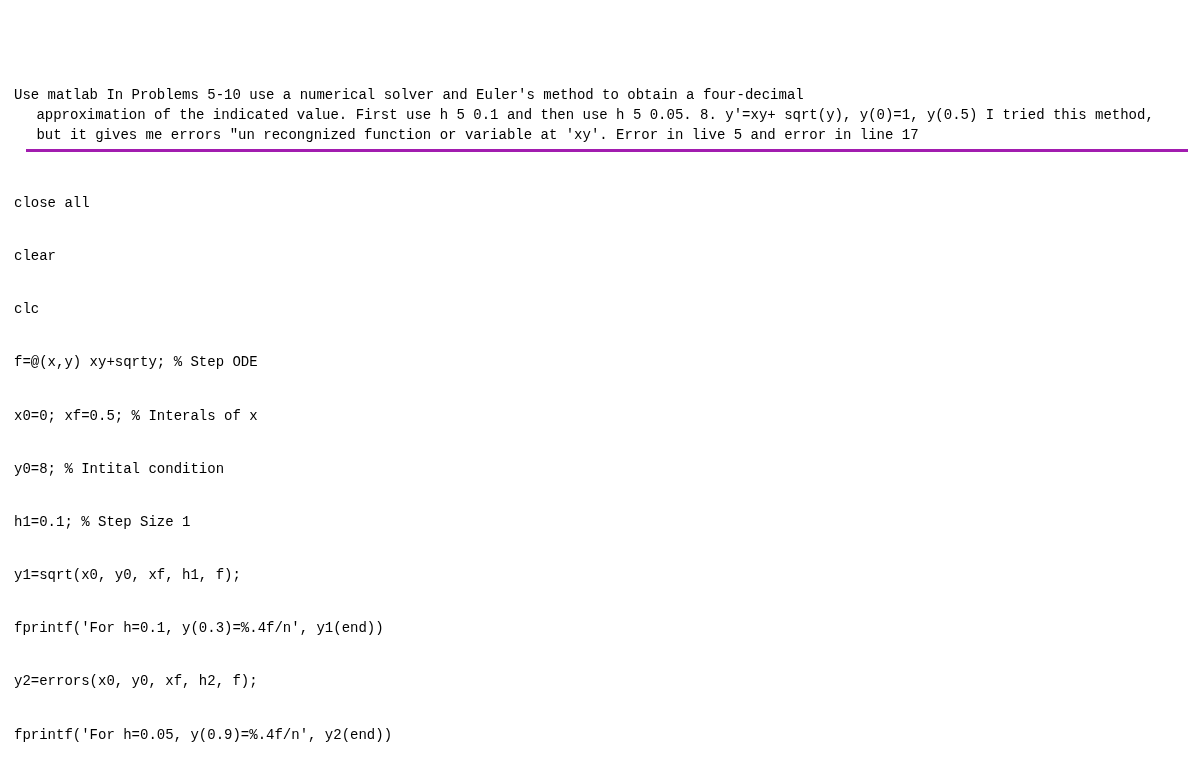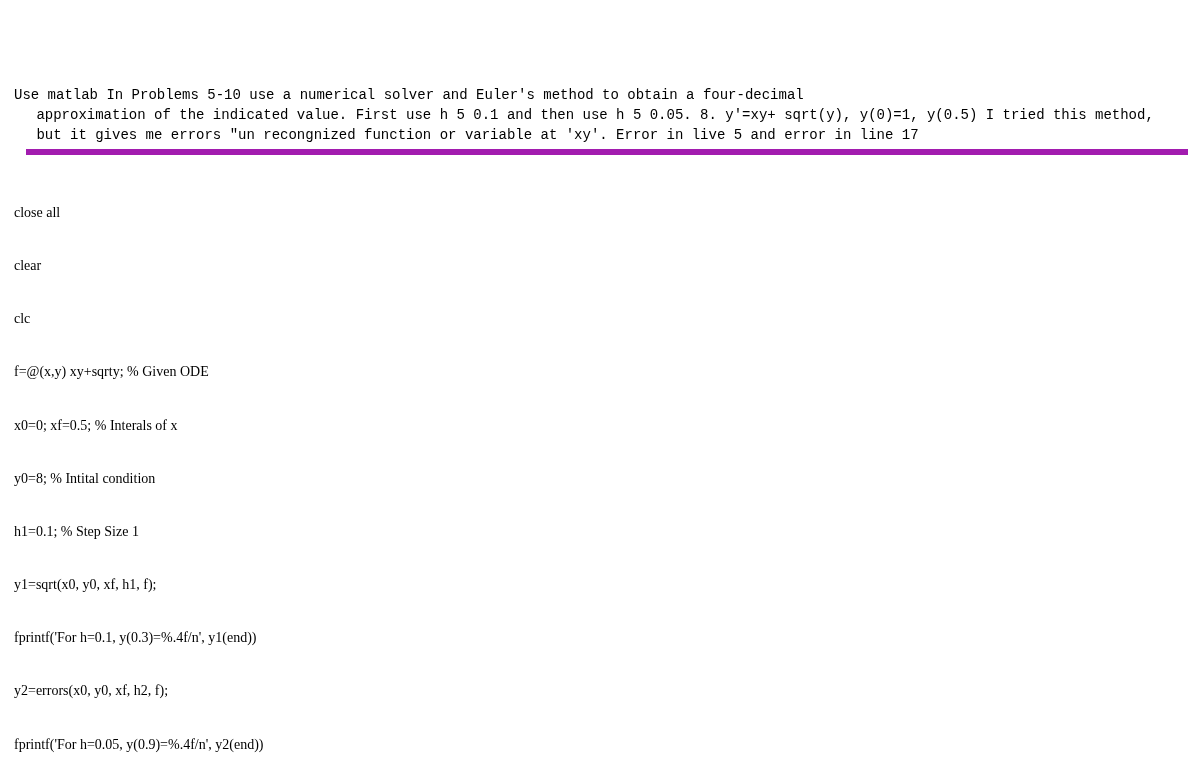--- a/index.html
+++ b/index.html
@@ -7,45 +7,44 @@
     padding: 8px 12px;
     font-family: Consolas, "Courier New", monospace;
     font-size: 14px;
     line-height: 1.4;
     color: #000;
     background: #fff;
     white-space: pre-wrap;
     word-wrap: break-word;
   }
   .header {
-    border-bottom: 6px solid #a21caf;
+    border-bottom: 3px solid #a21caf;
     padding-bottom: 4px;
-    margin-bottom: 28px;
+    margin-bottom: 22px;
     padding-left: 2px;
     text-indent: -14px;
     margin-left: 14px;
   }
   .code-line {
     margin-bottom: 14px;
     padding-left: 2px;
-    font-family: Liberation Serif, serif;
   }
 </style>
 </head>
 <body>
 
 
 
 <div class="header">Use matlab In Problems 5-10 use a numerical solver and Euler's method to obtain a four-decimal
  approximation of the indicated value. First use h 5 0.1 and then use h 5 0.05. 8. y'=xy+ sqrt(y), y(0)=1, y(0.5) I tried this method,
  but it gives me errors "un recongnized function or variable at 'xy'. Error in live 5 and error in line 17</div>
 <div class="code-line">close all</div>
 <div class="code-line">clear</div>
 <div class="code-line">clc</div>
-<div class="code-line">f=@(x,y) xy+sqrty; % Given ODE</div>
+<div class="code-line">f=@(x,y) xy+sqrty; % Step ODE</div>
 <div class="code-line">x0=0; xf=0.5; % Interals of x</div>
 <div class="code-line">y0=8; % Intital condition</div>
 <div class="code-line">h1=0.1; % Step Size 1</div>
 <div class="code-line">y1=sqrt(x0, y0, xf, h1, f);</div>
 <div class="code-line">fprintf('For h=0.1, y(0.3)=%.4f/n', y1(end))</div>
 <div class="code-line">y2=errors(x0, y0, xf, h2, f);</div>
 <div class="code-line">fprintf('For h=0.05, y(0.9)=%.4f/n', y2(end))</div>
 
 
 

